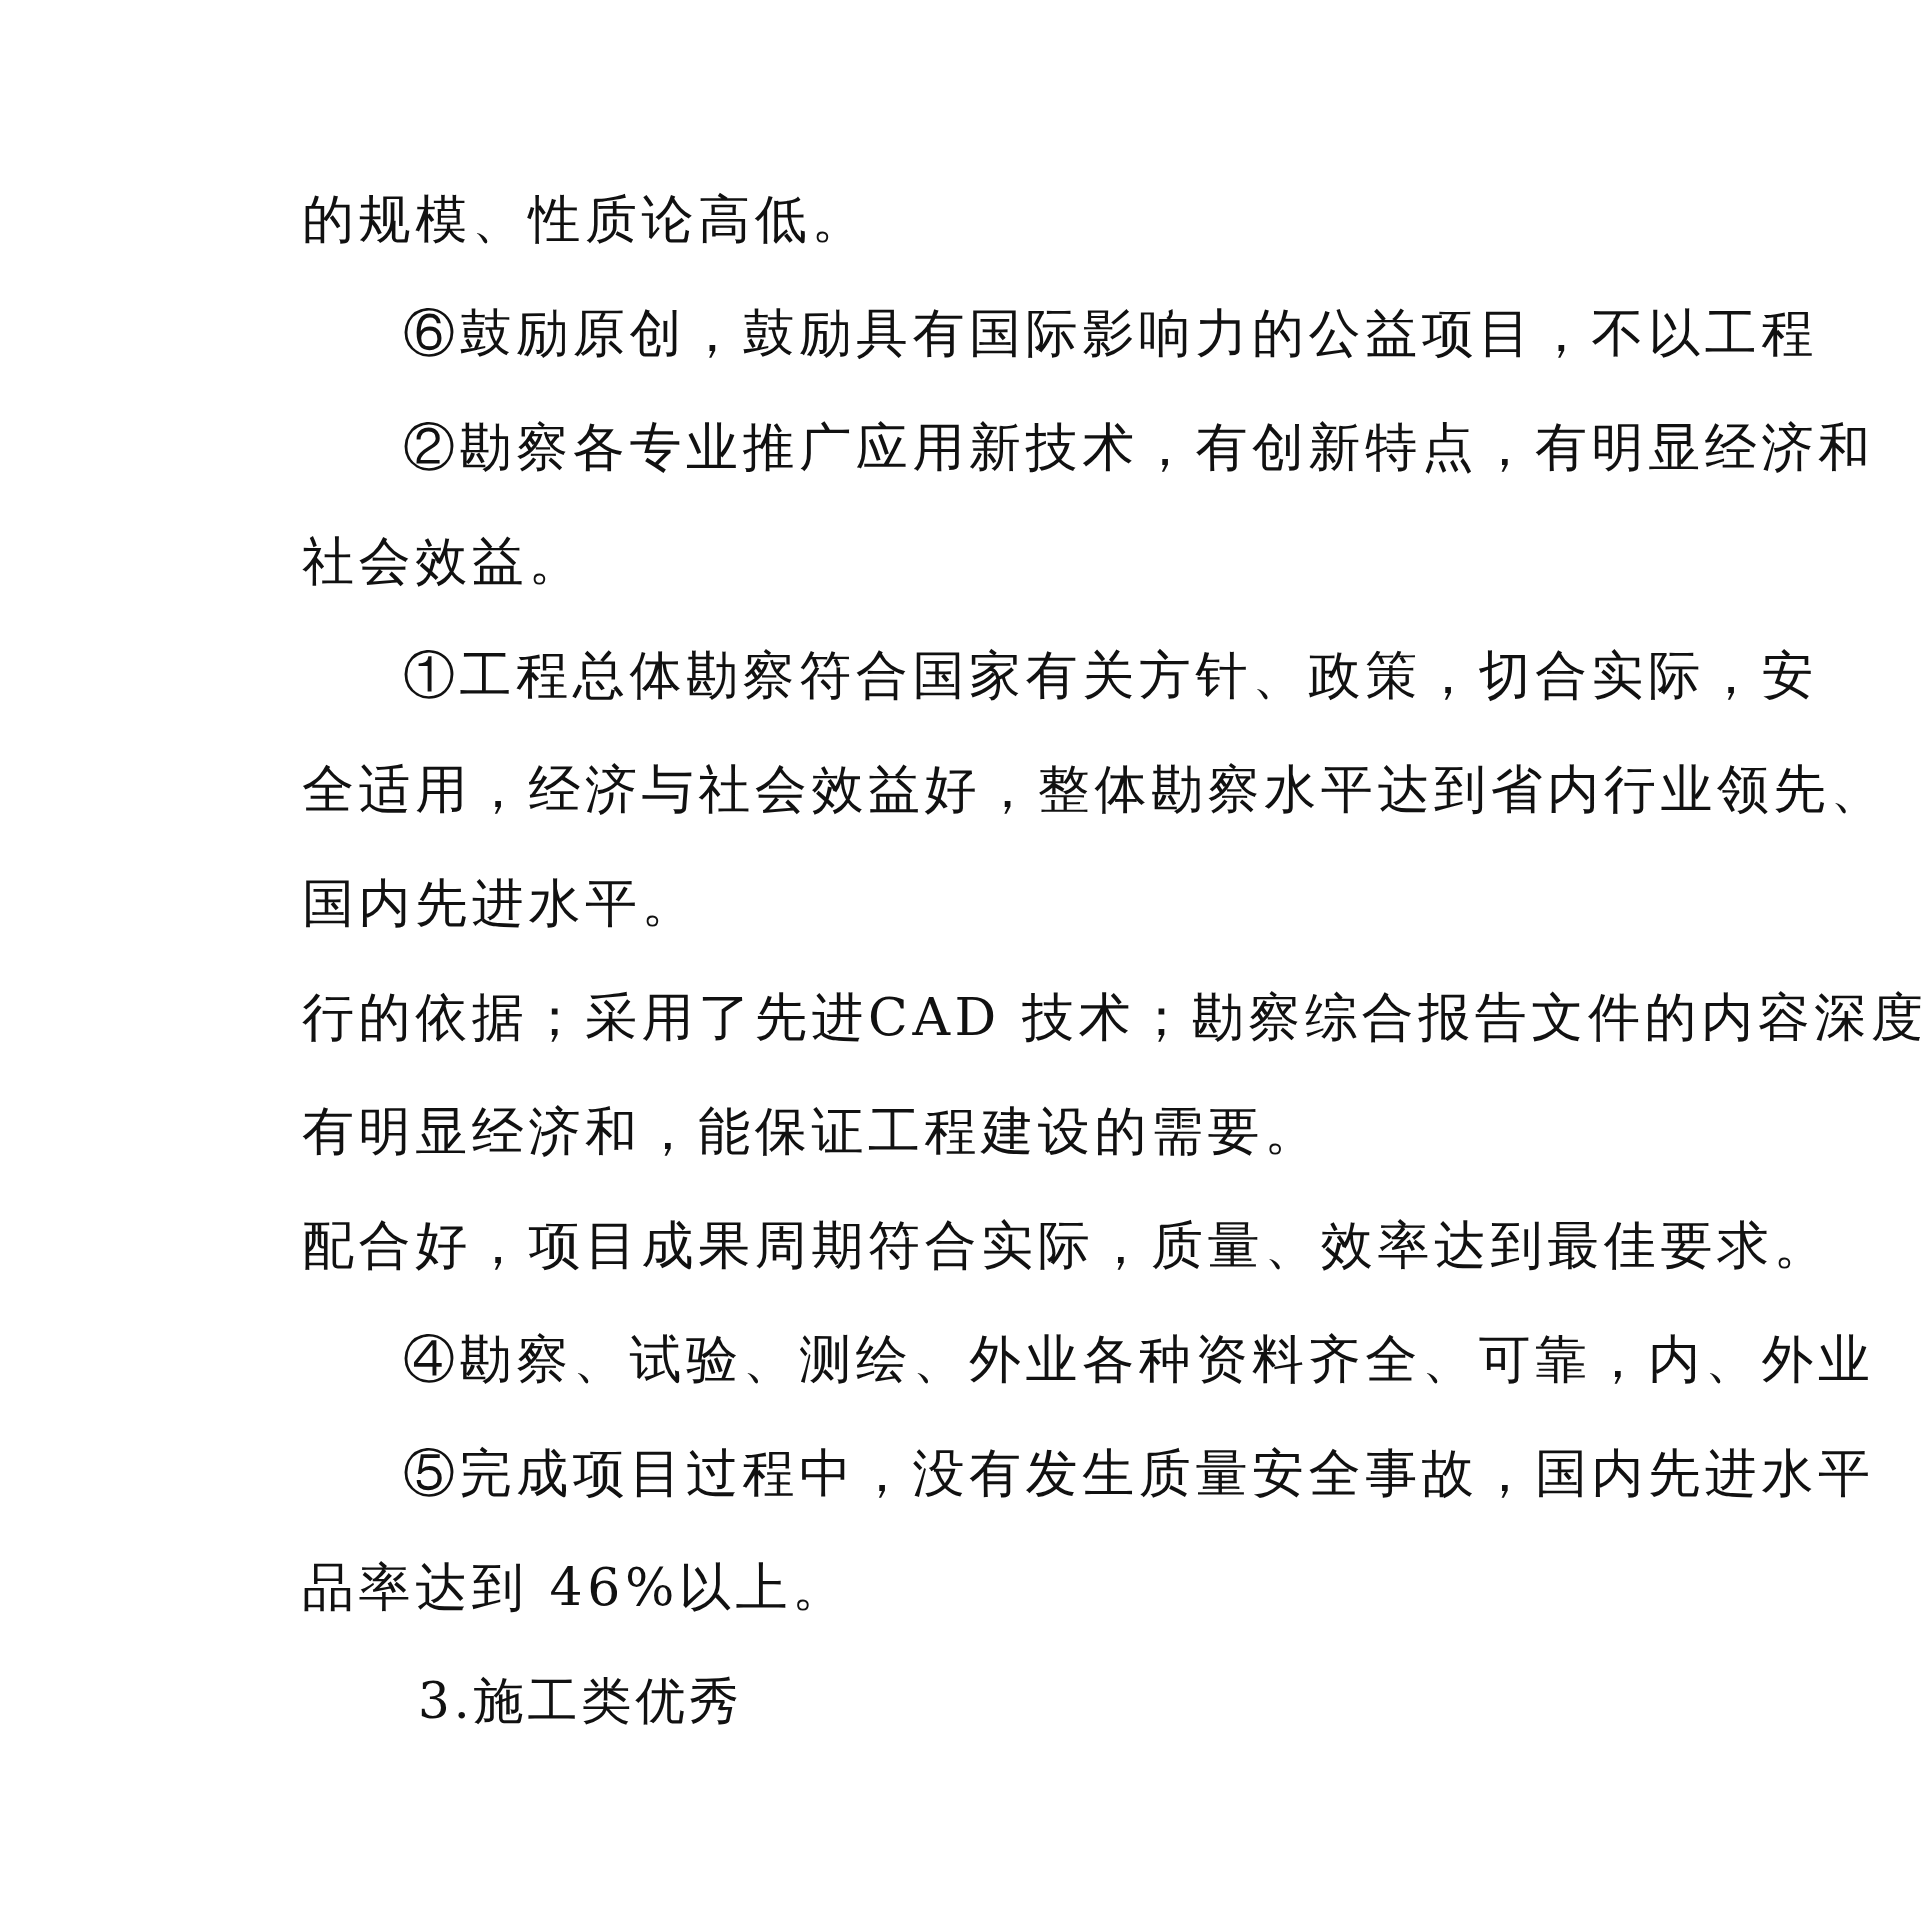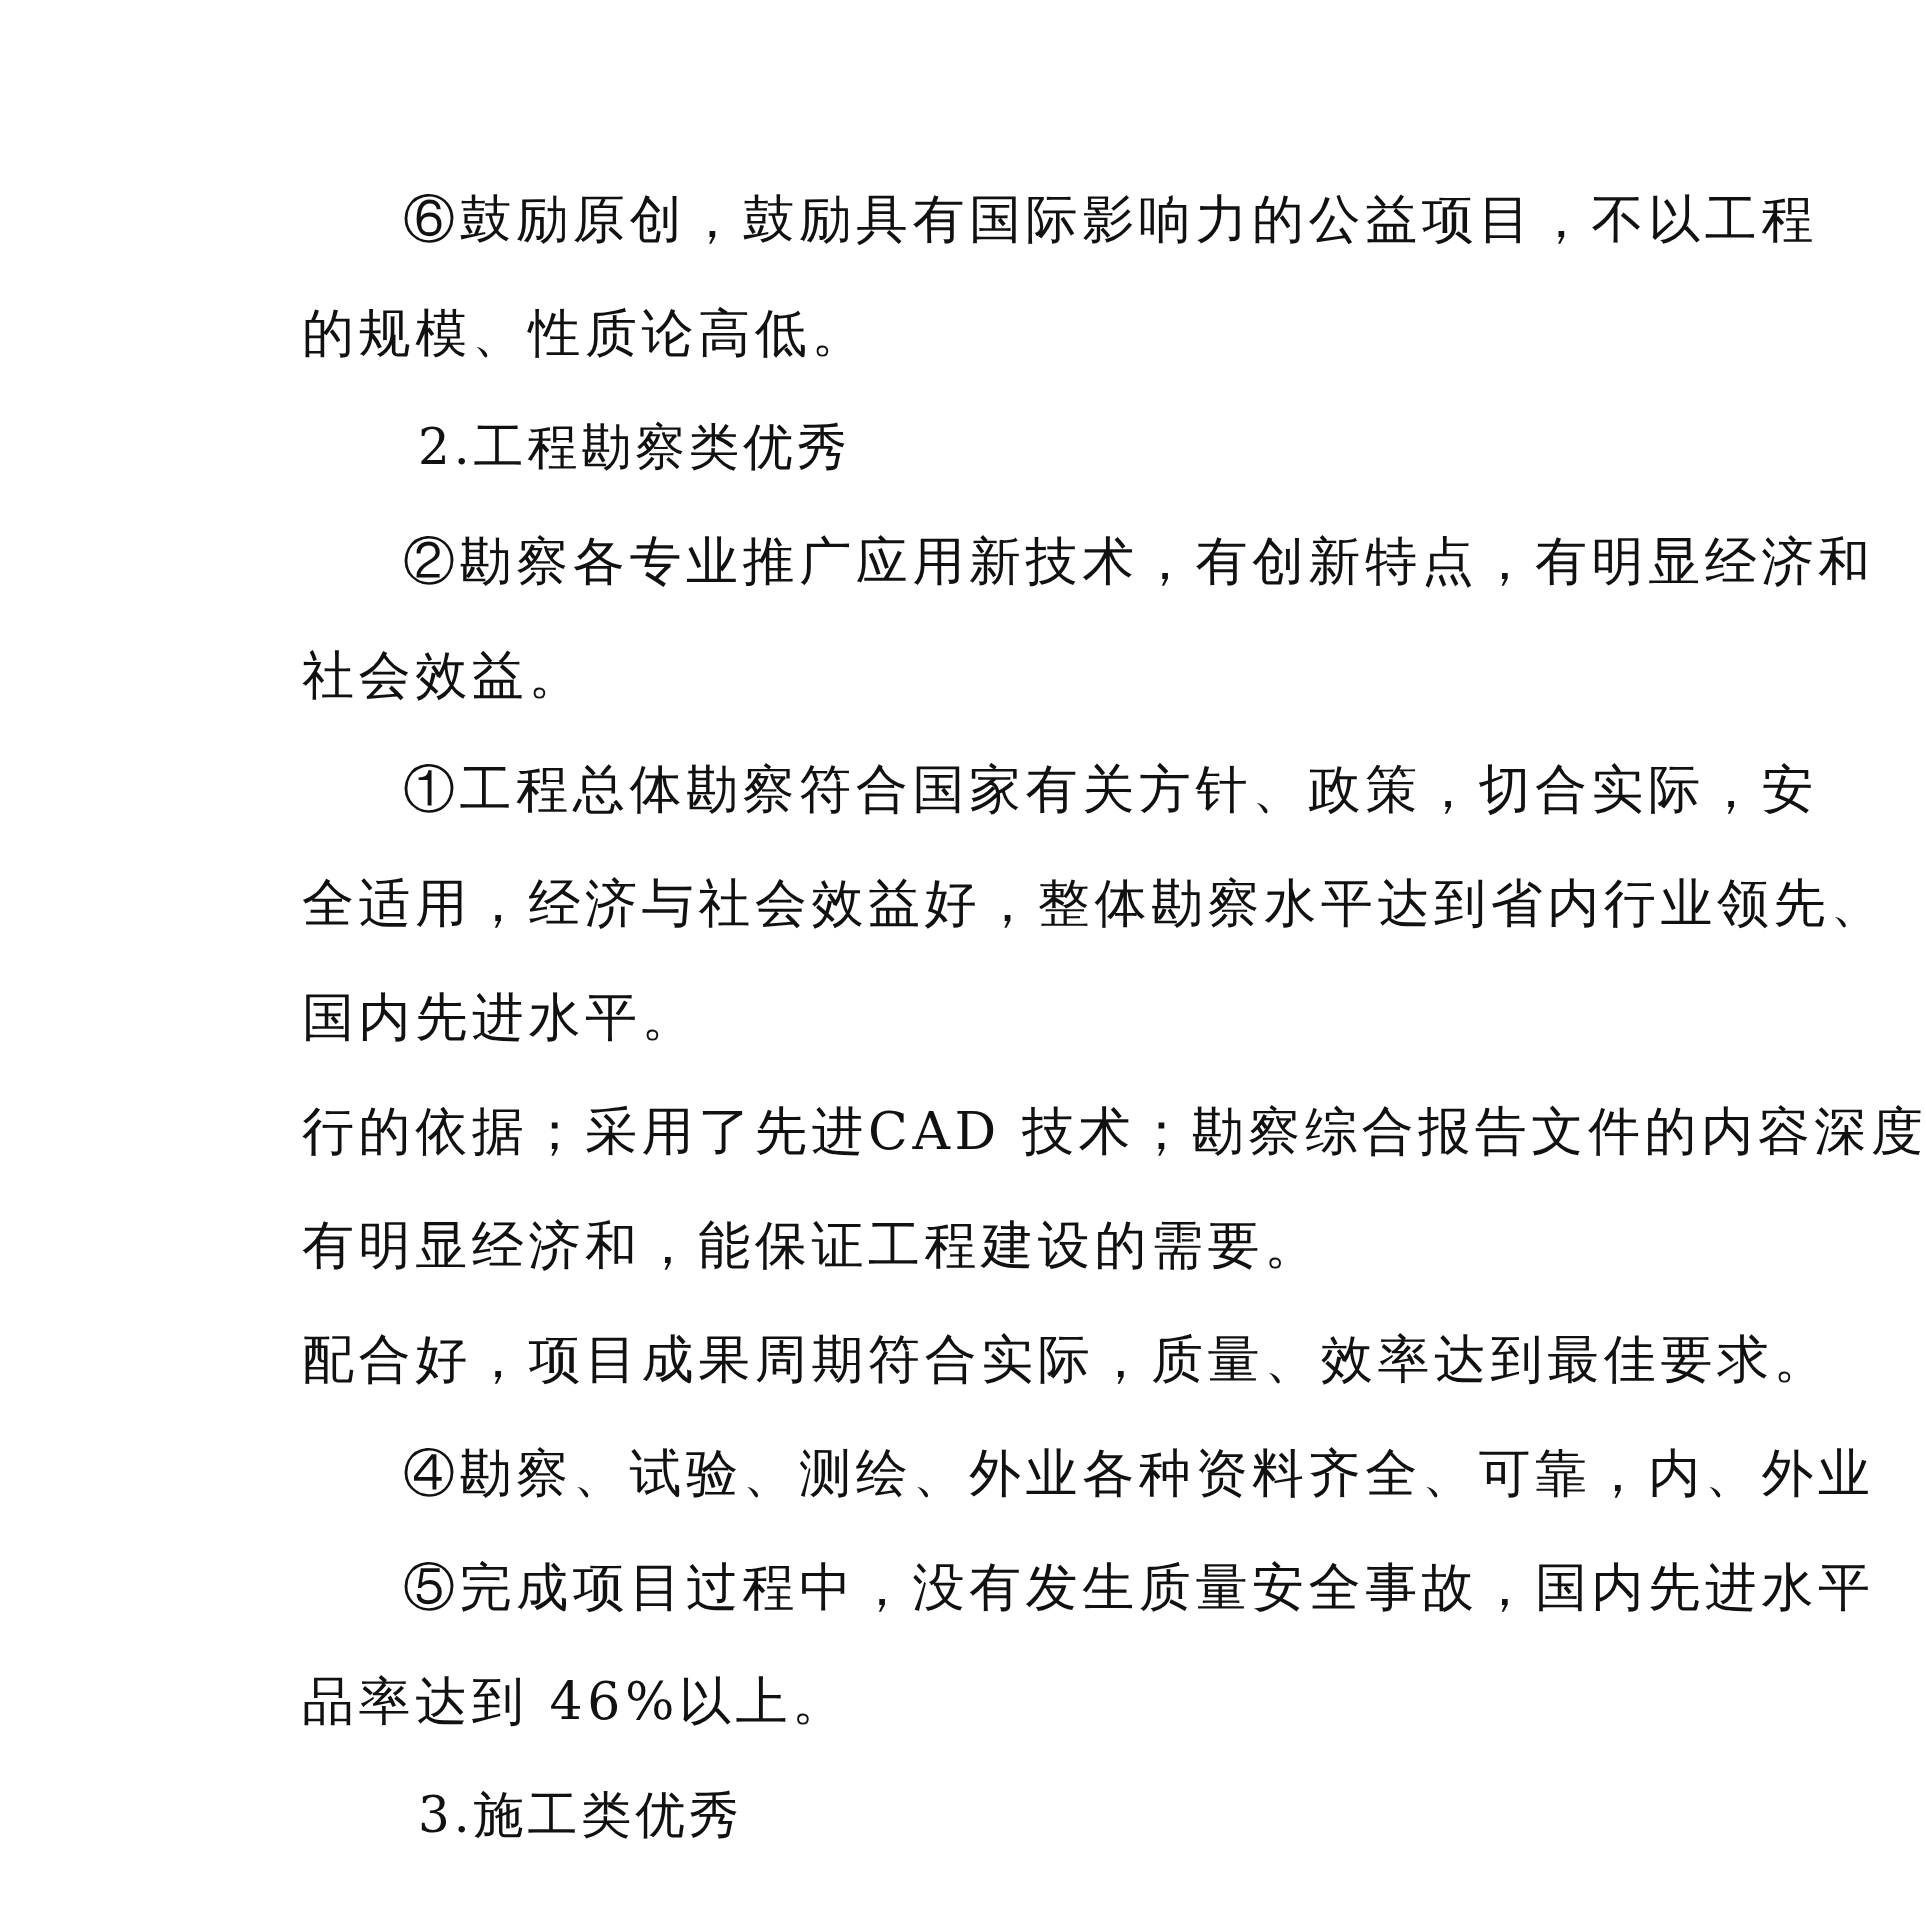--- a/index.html
+++ b/index.html
@@ -18,25 +18,24 @@
   .p { margin: 0; }
   .p .first { text-indent: 101px; }
   .heading { padding-left: 116px; font-size: 50px; line-height: 114px; height: 114px; letter-spacing: 3.9px; white-space: nowrap; }
 </style>
 </head>
 <body>
 
 <div class="page">
 
   <div class="p">
+    <div class="line">的规模、性质论高低。</div>
     <div class="line first">⑥鼓励原创，鼓励具有国际影响力的公益项目，不以工程</div>
-    <div class="line">的规模、性质论高低。</div>
   </div>
 
-  <div class="heading">2.工程勘察类优秀</div>
 
   <div class="p">
     <div class="line first">②勘察各专业推广应用新技术，有创新特点，有明显经济和</div>
     <div class="line">社会效益。</div>
   </div>
 
   <div class="p">
     <div class="line first">①工程总体勘察符合国家有关方针、政策，切合实际，安</div>
     <div class="line">全适用，经济与社会效益好，整体勘察水平达到省内行业领先、</div>
     <div class="line">国内先进水平。</div>

